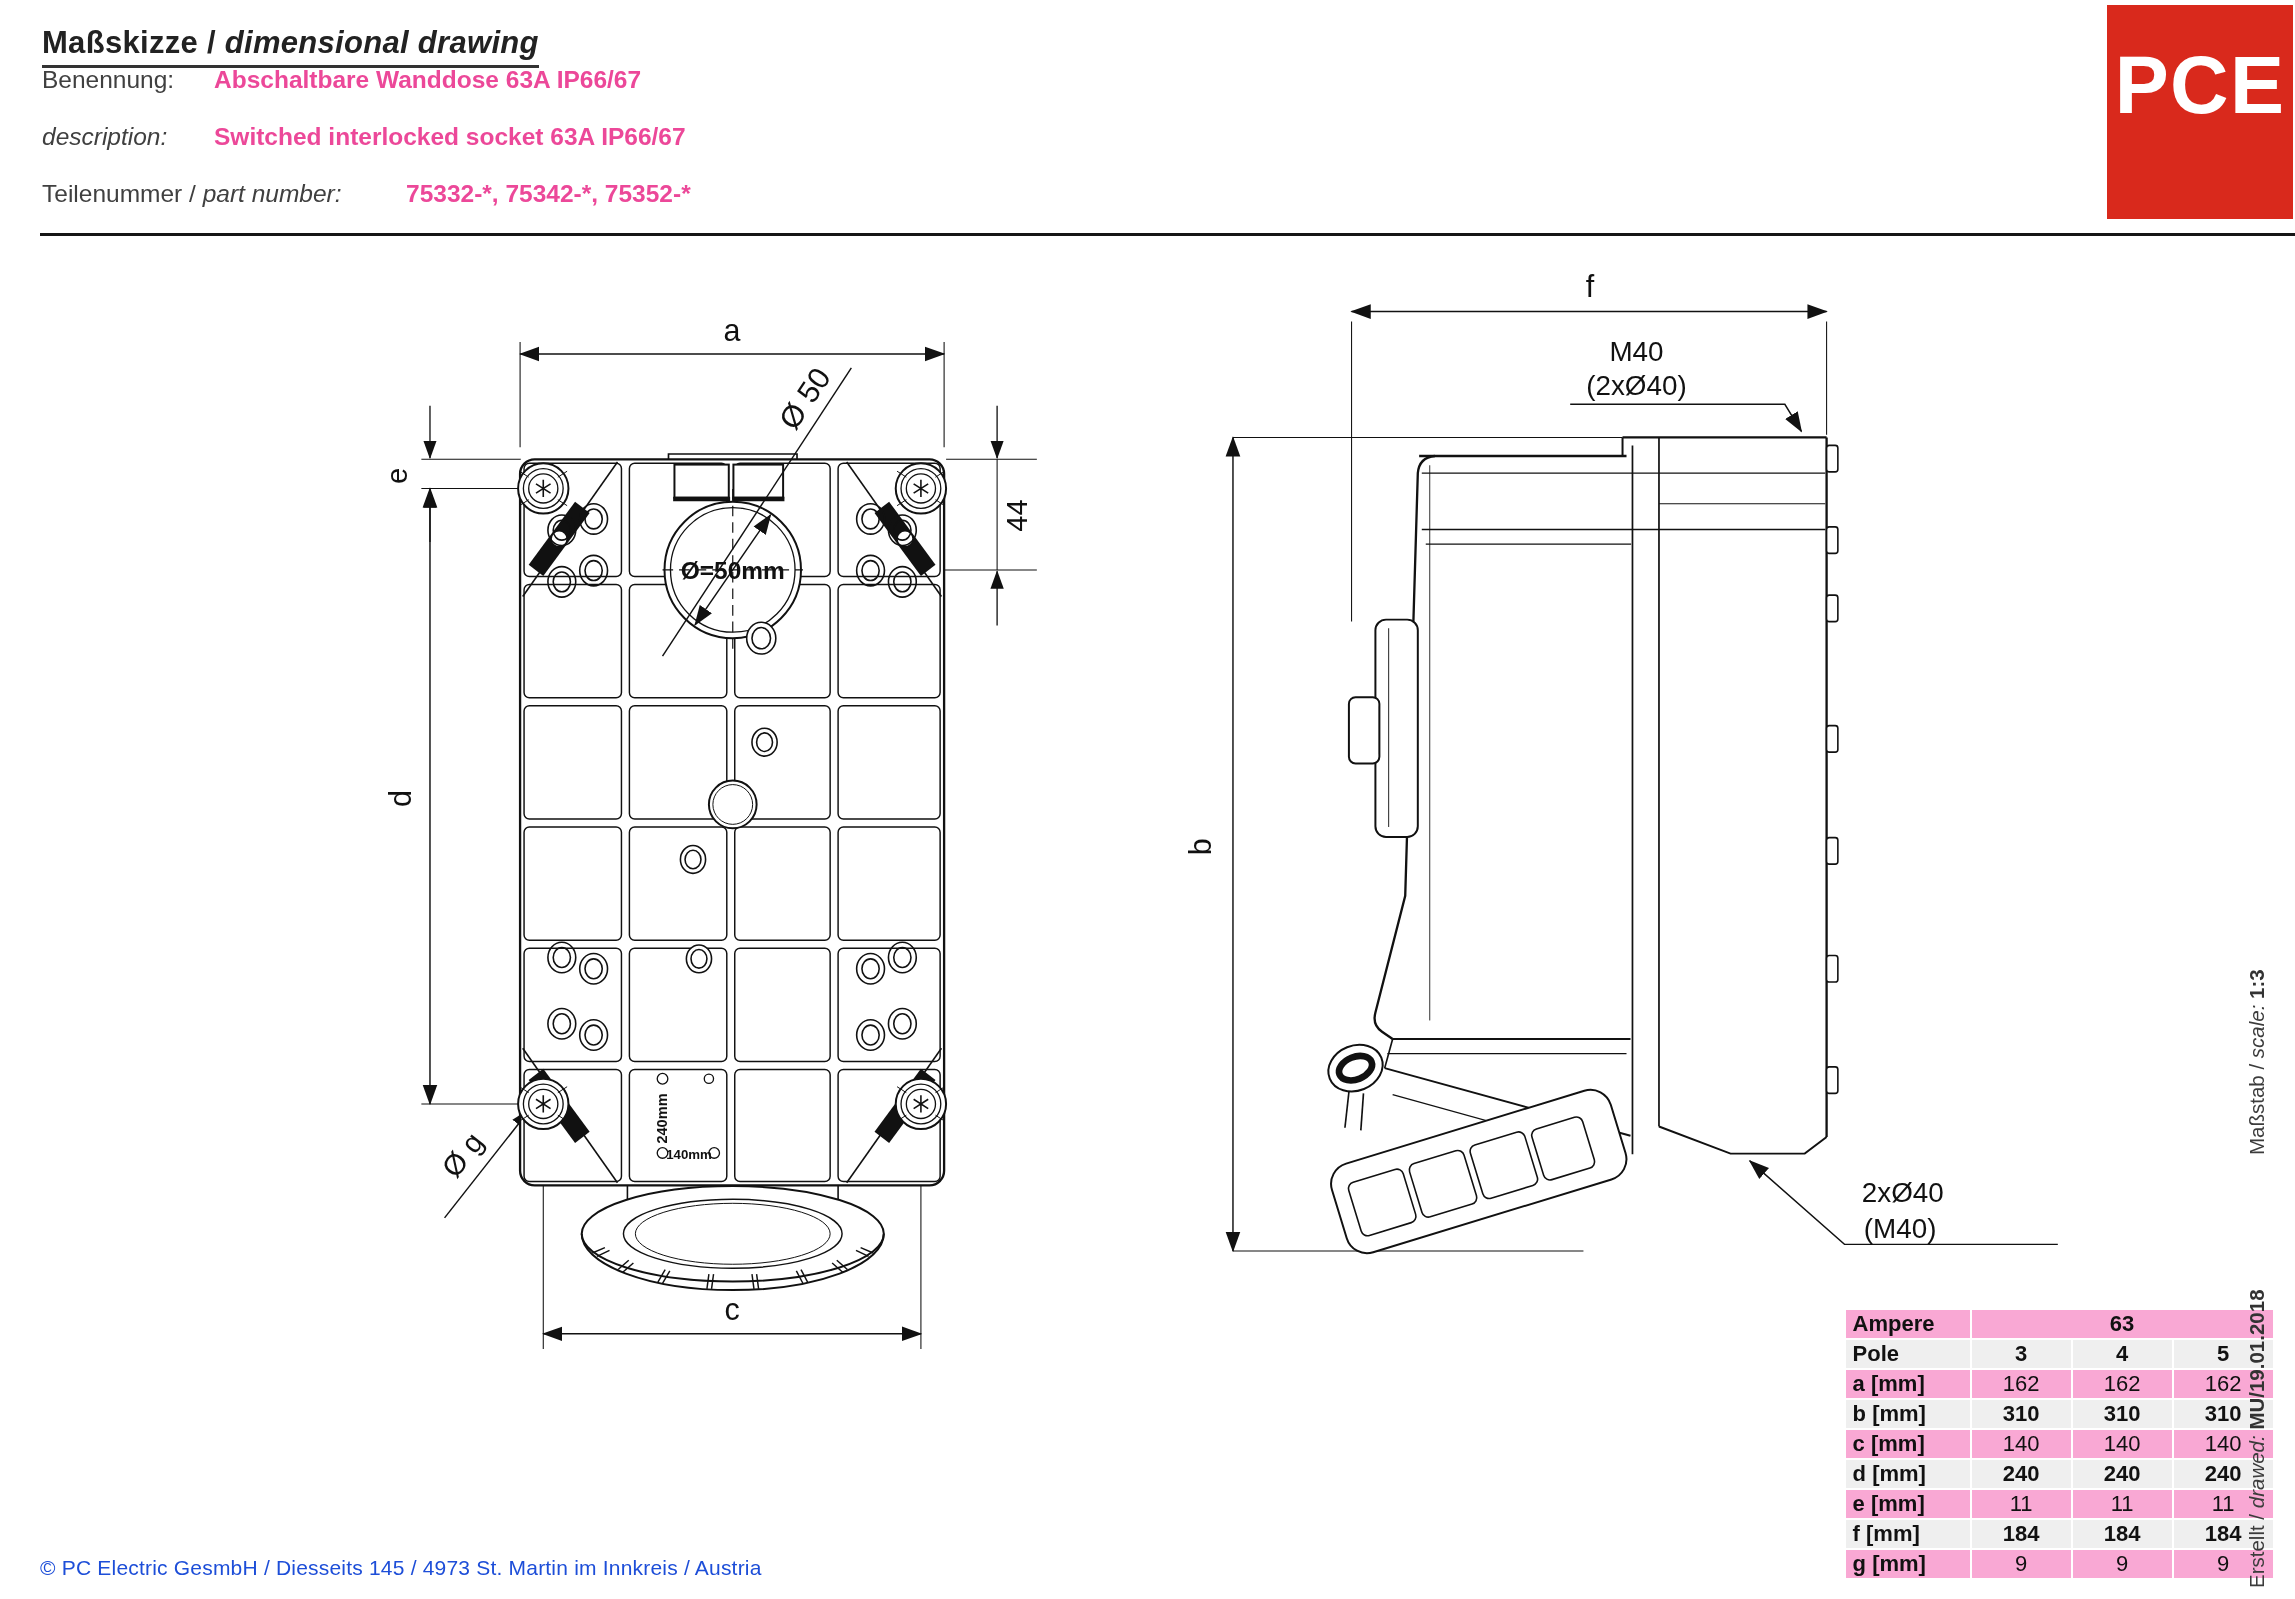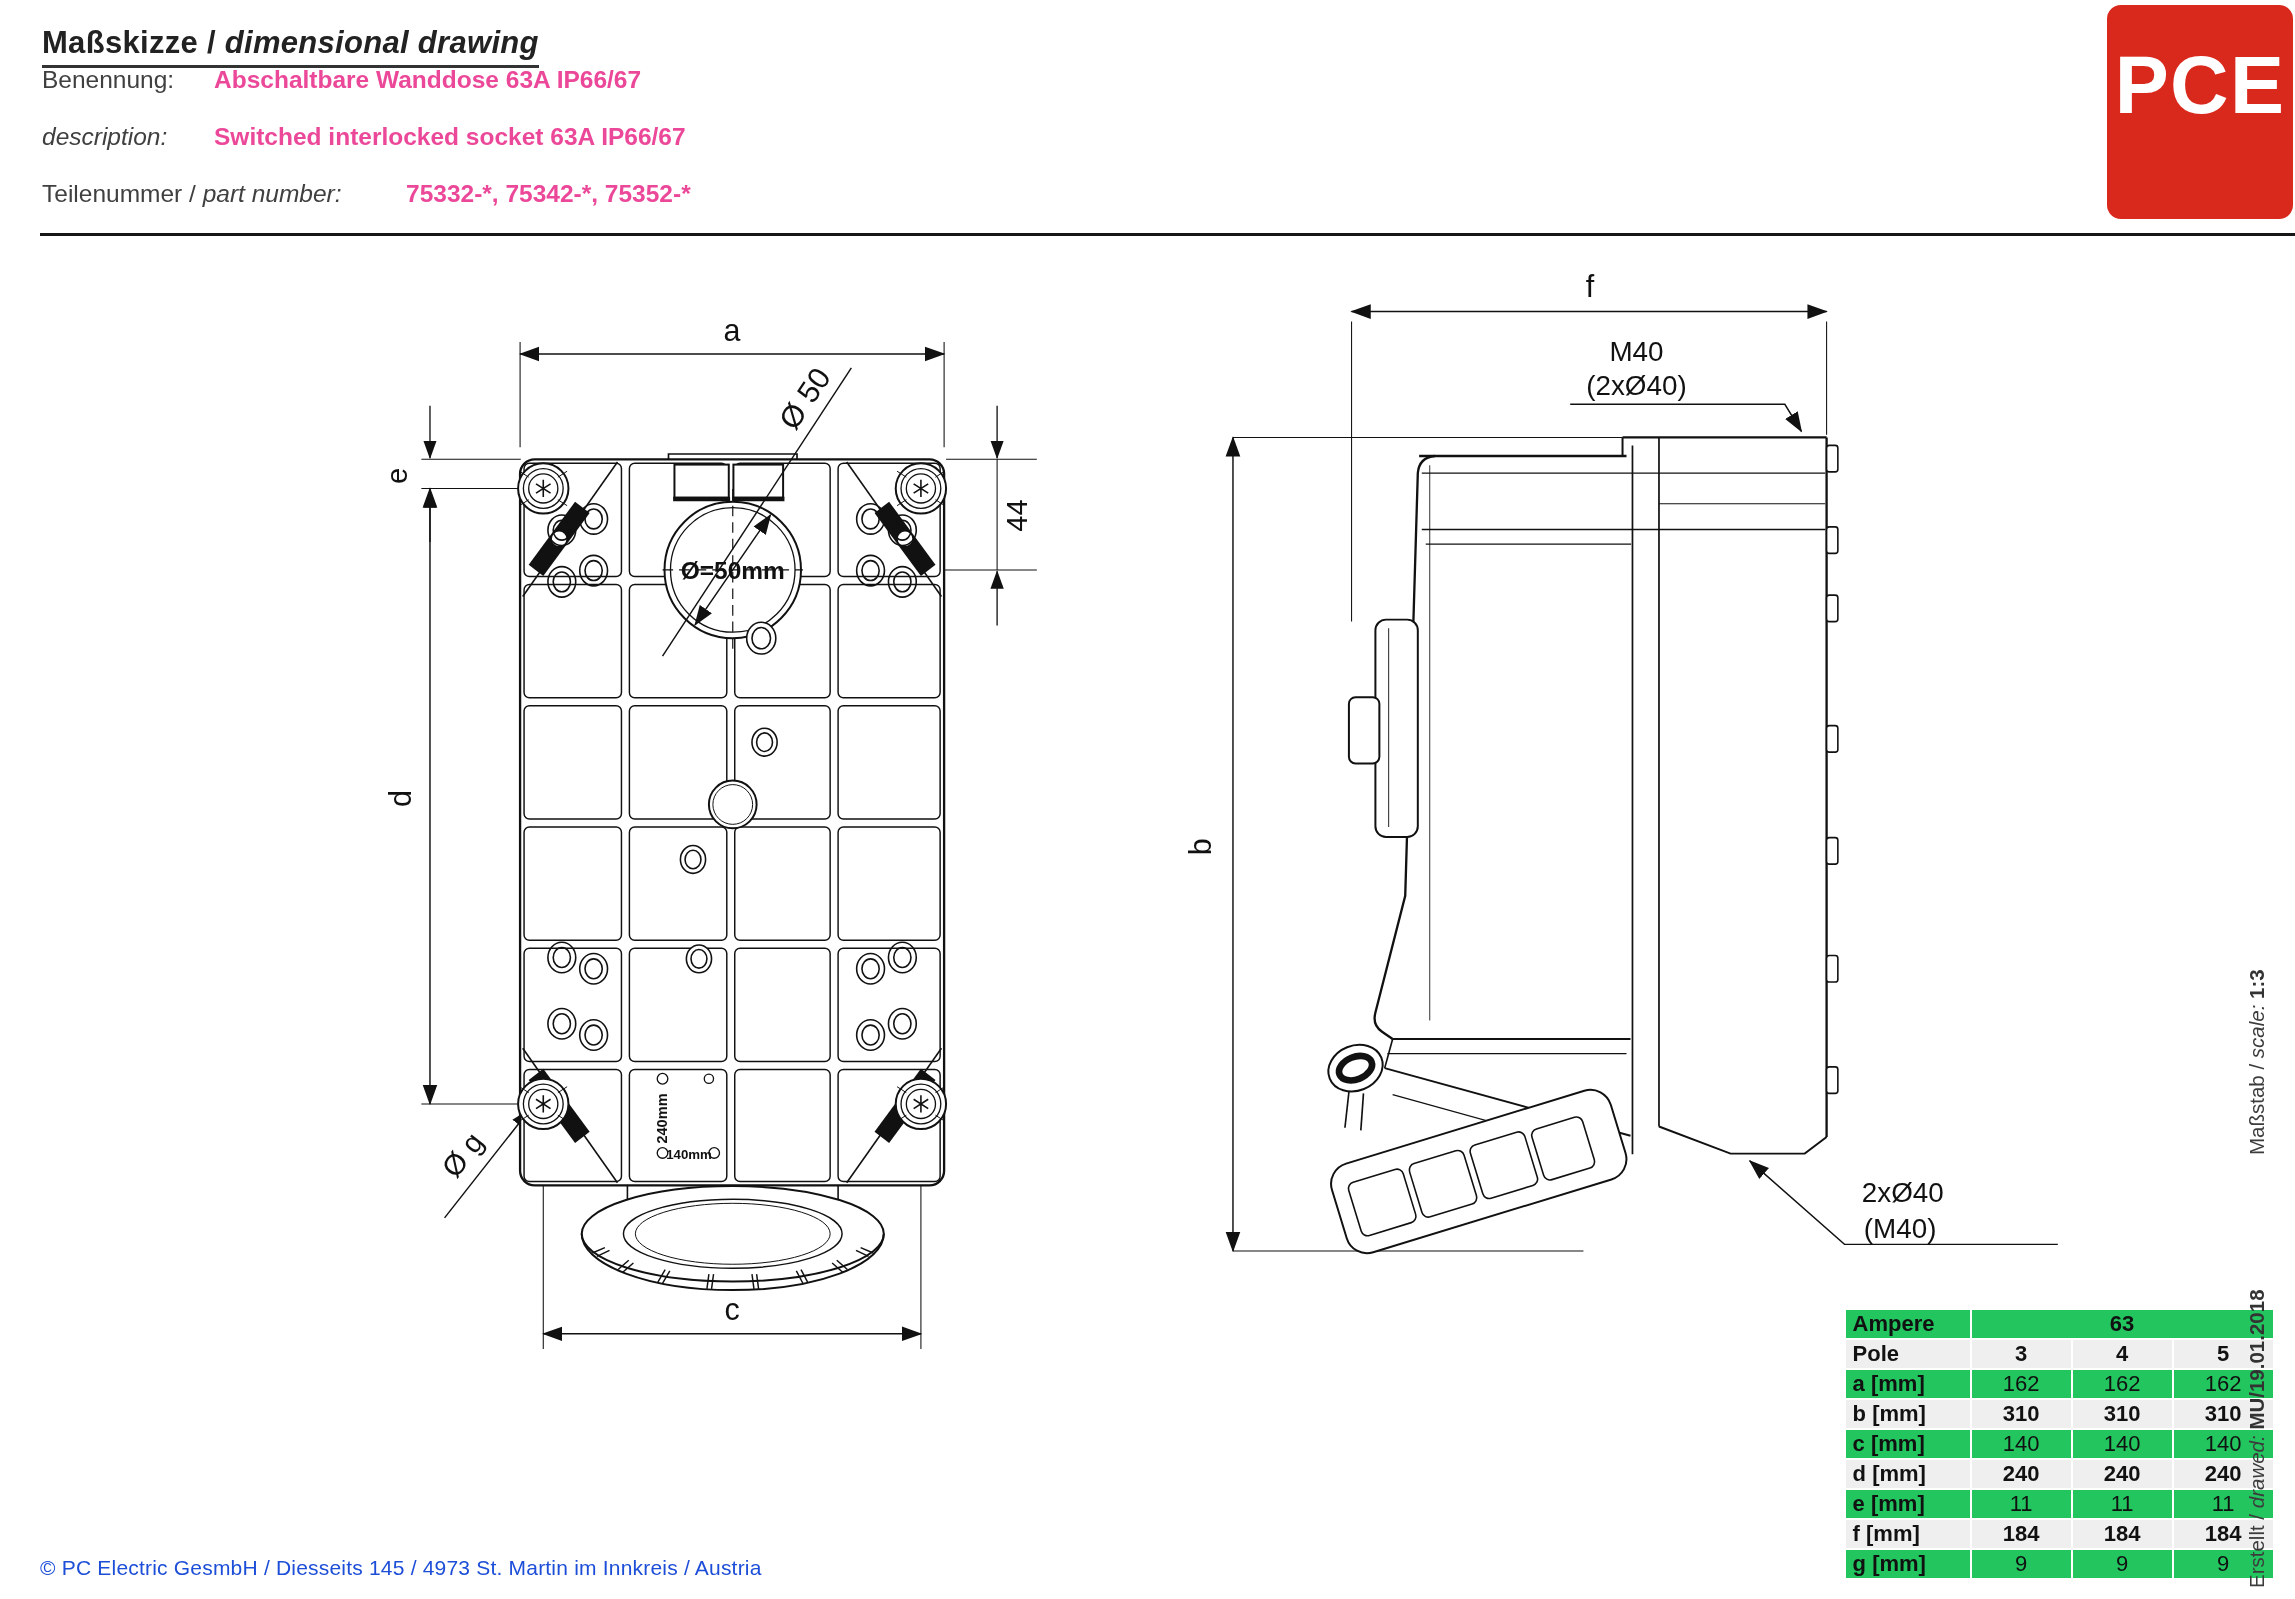--- a/index.html
+++ b/index.html
@@ -11,31 +11,31 @@
   
   .title{left:42px;top:25px;font-size:31px;font-weight:bold;
          border-bottom:3.3px solid #333;padding-bottom:4px;letter-spacing:0.3px;}
   .title .en{font-style:italic;}
   .hrow{left:42px;height:33px;font-size:24.5px;white-space:nowrap;}
   .hrow .lab{color:#404040;}
   .hrow .it{font-style:italic;}
   .hrow .val{position:absolute;font-weight:bold;color:#ec4899;white-space:nowrap;}
   .sep-line{left:40px;top:233px;width:2256px;height:2.7px;background:#161616;}
   
-  .logo{left:2107px;top:5.3px;width:186px;height:214px;text-align:center;border-radius:14px;}
+  .logo{left:2107px;top:5.3px;width:186px;height:214px;text-align:center;}
   .logo .pce{display:block;margin-top:34px;color:#fff;font-size:81px;font-weight:bold;
              letter-spacing:1.3px;font-family:"Liberation Sans",sans-serif;}
   
   .dimtable{left:1844px;top:1308px;}
   .dimtable table{border-collapse:separate;border-spacing:2px;}
   .dimtable td,.dimtable th{height:28px;font-size:22px;text-align:center;
       vertical-align:middle;padding:0 4px;color:#111;}
   .dimtable th{width:113px;text-align:left;padding-left:6.6px;font-weight:bold;}
   .dimtable td{width:91px;}
-  .rg th,.rg td{background:#22c55e;}
+  .rg th,.rg td{background:#f9a8d4;}
   .rw th,.rw td{background:#efefef;}
   .rw td{font-weight:bold;}
   .rg td{font-weight:normal;}
   
   .vtext{transform:rotate(-90deg);transform-origin:left bottom;white-space:nowrap;
          font-size:20.5px;color:#3c3c3c;}
   .vtext .it{font-style:italic;}
   .vtext b{color:#333;}
   
   .footer{left:40px;top:1556px;font-size:21px;color:#1d4ed8;letter-spacing:0.2px;}

